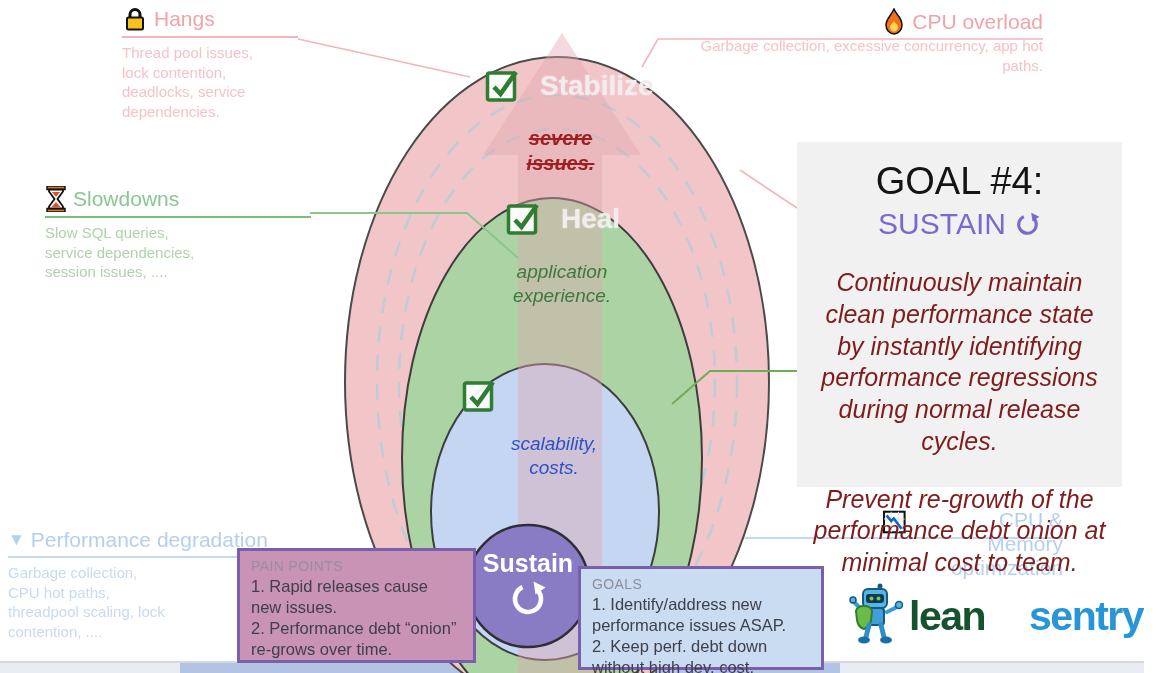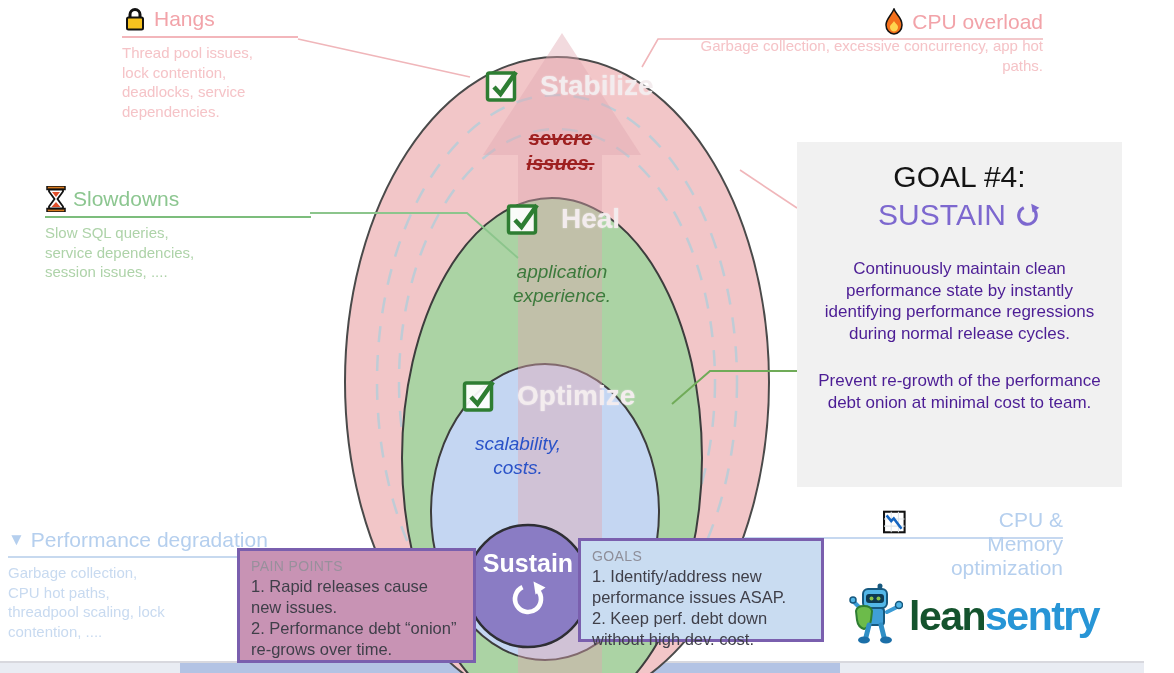--- a/index.html
+++ b/index.html
@@ -15,37 +15,37 @@
   .uline{height:2px;}
   
   .stage-label{display:flex;align-items:flex-end;gap:21px;z-index:2;}
   .stage-label span{font-size:28px;font-weight:700;color:#f3ecee;text-shadow:0 0 2px rgba(255,255,255,.55);}
   .stage-note{z-index:2;text-align:center;font-style:italic;font-size:19px;line-height:1.25;}
   .note-red{color:#9e2020;font-weight:700;font-size:20px;text-decoration:line-through;}
   .note-green{color:#3c7a3c;}
   .note-blue{color:#2a52c8;}
   
   #goal-panel{left:797px;top:142px;width:325px;height:345px;background:#f1f1f1;z-index:2;text-align:center;}
-  #goal-title{font-size:30px;color:#141414;margin-top:18px;}
+  #goal-title{font-size:38px;color:#141414;margin-top:18px;}
   #goal-subtitle{font-size:30px;color:#7d68cf;margin-top:4px;display:flex;justify-content:center;align-items:center;gap:8px;}
-  .goal-para{font-size:17px;color:#4c1d95;line-height:1.27;width:292px;margin:26px auto 0 auto;}
+  .goal-para{font-style:italic;font-size:25px;color:#7f1d1d;line-height:1.27;width:292px;margin:26px auto 0 auto;}
   
   .info-box{box-sizing:border-box;border:3px solid #7a5fae;padding:7px 11px;z-index:3;}
   #pain-box{left:237px;top:548px;width:239px;height:115px;background:#c893b4;}
-  #goals-box{left:578px;top:538px;width:246px;height:104px;background:#c9dcf1;}
+  #goals-box{left:578px;top:566px;width:246px;height:104px;background:#c9dcf1;}
   .box-title{font-size:14px;color:#8e8e99;letter-spacing:.4px;margin-bottom:2px;}
   #pain-box .box-title{color:#98909c;}
   .box-item{font-size:16.5px;color:#3f3f49;line-height:1.28;}
   
   #sustain-label{left:468px;top:549px;width:120px;text-align:center;z-index:2;}
   #sustain-label span{font-size:25px;font-weight:700;color:#fff;}
   
   #logo{left:849px;top:581px;display:flex;align-items:center;gap:6px;z-index:3;}
   .logo-text{font-size:41px;font-weight:700;letter-spacing:-1.5px;}
-  .logo-lean{color:#14532d;} .logo-sentry{color:#2795d6;}
+  .logo-lean{color:#14532d;} .logo-sentry{color:#2795d6;margin-left:44px;}
   
   #bottom-line{left:0;top:661px;width:1174px;height:2px;background:#d8d8de;z-index:0;}
   #bottom-strip{left:0;top:663px;width:1174px;height:10px;background:#e9ecf3;z-index:0;}
   #bottom-strip-blue{left:180px;top:663px;width:660px;height:10px;background:#b3c3e4;z-index:0;}
   #diagram-svg{left:0;top:0;z-index:1;}
 </style>
 </head>
 <body>
 
 <div id="slide">
@@ -151,23 +151,22 @@
       </svg>
     <span>Heal</span>
   </div>
   <div class="abs stage-note note-green" style="left:478px;top:260px;width:168px;">application experience.</div>
 
   <div class="abs stage-label" style="left:462px;top:378px;">
     <svg width="34" height="34" viewBox="0 0 34 34">
         <rect x="2.5" y="5" width="27" height="27" rx="2" fill="rgba(255,255,255,0.92)" stroke="#2e7d32" stroke-width="3.5"></rect>
         <path d="M9,19 L15.5,26 L31,4" fill="none" stroke="#2e7d32" stroke-width="4.5"></path>
       </svg>
-    <span>Optimize</span>
-  </div>
-  <div class="abs stage-note note-blue" style="left:448px;top:432px;width:140px;">scalability, costs.</div>
+  </div>
+  <div class="abs stage-note note-blue" style="left:484px;top:432px;width:140px;">scalability, costs.</div>
 
   <div class="abs" id="sustain-label">
     <span>Sustain</span><br>
     <svg width="40" height="40" viewBox="0 0 40 40" style="margin-top:1px;">
       <path d="M14.5,8.2 A13,13 0 1 0 29.2,10.8" fill="none" stroke="#fff" stroke-width="4.6"></path>
       <polygon points="25.5,2.5 37.5,8.5 27.5,15.5" fill="#fff"></polygon>
     </svg>
   </div>
 
   <div class="abs" id="goal-panel">

